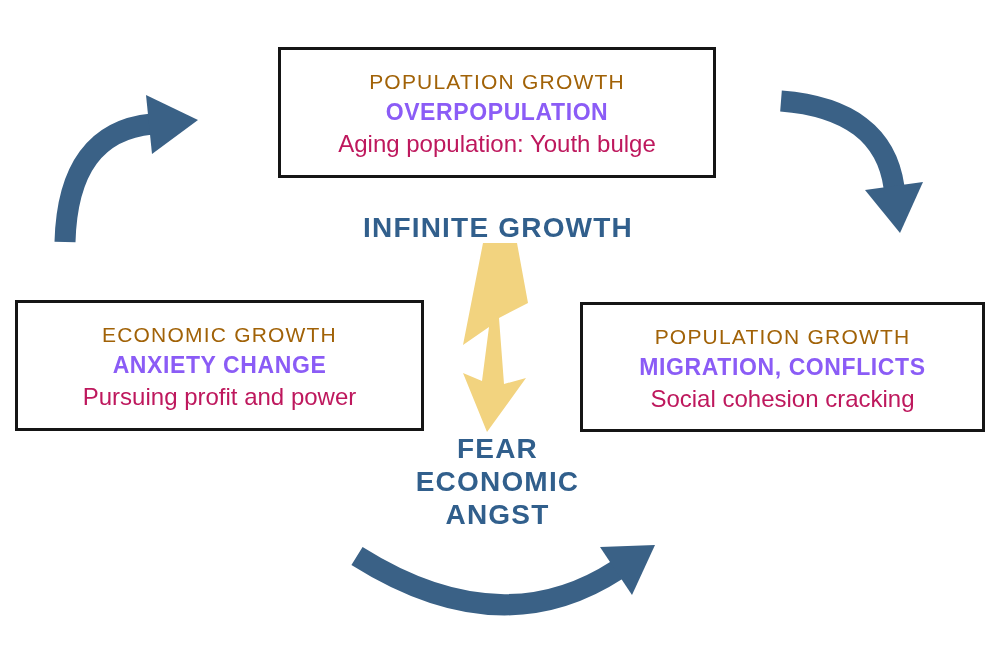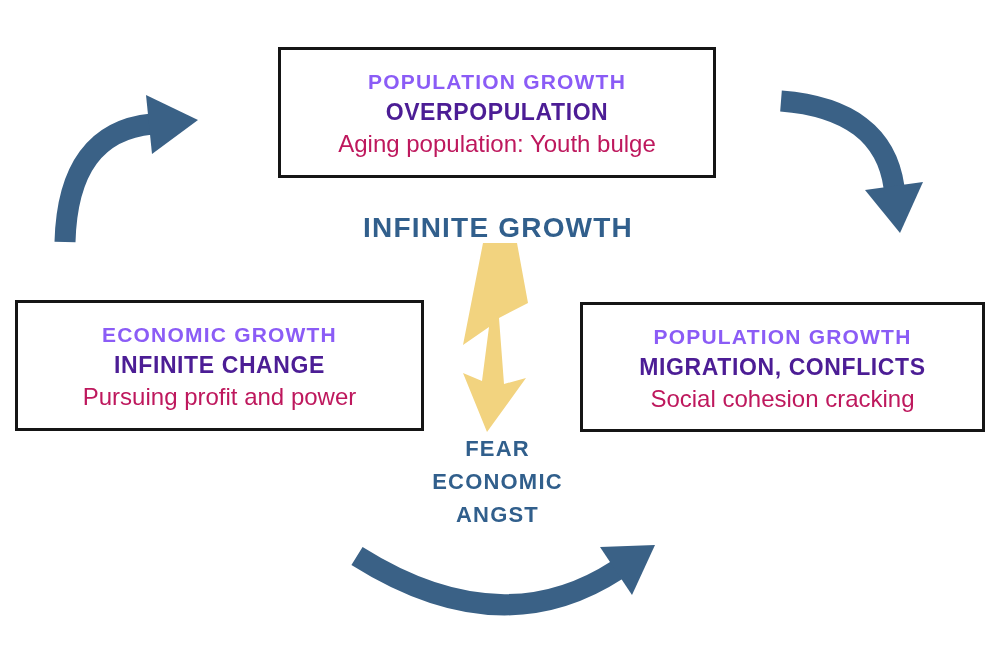--- a/index.html
+++ b/index.html
@@ -9,36 +9,36 @@
   }
   .box{
     position:absolute;border:3px solid #151515;background:#ffffff;
     display:flex;flex-direction:column;justify-content:center;align-items:center;
     text-align:center;box-sizing:border-box;
   }
   .box-top{left:278px;top:47px;width:438px;height:131px;}
   .box-left{left:15px;top:300px;width:409px;height:131px;}
   .box-right{left:580px;top:302px;width:405px;height:130px;}
   .box .category{
-    color:#8b5cf6;font-weight:bold;font-size:21px;letter-spacing:1.2px;line-height:31px;
+    color:#a16207;font-weight:normal;font-size:21px;letter-spacing:1.2px;line-height:31px;
   }
   .box .headline{
-    color:#4c1d95;font-weight:bold;font-size:23px;letter-spacing:0.6px;line-height:31px;
+    color:#8b5cf6;font-weight:bold;font-size:23px;letter-spacing:0.6px;line-height:31px;
   }
   .box .detail{
     color:#be185d;font-weight:normal;font-size:24px;line-height:31px;
   }
   .center-cause{
     position:absolute;left:303px;top:211px;width:390px;text-align:center;
     color:#315F8C;font-weight:bold;font-size:28px;letter-spacing:1.2px;line-height:34px;
     z-index:2;
   }
   .center-effect{
     position:absolute;left:400px;top:432px;width:195px;text-align:center;
-    color:#315F8C;font-weight:bold;font-size:22px;letter-spacing:1.2px;line-height:33px;
+    color:#315F8C;font-weight:bold;font-size:28px;letter-spacing:1.2px;line-height:33px;
     z-index:2;
   }
   .arrow-svg{position:absolute;overflow:visible;}
   .arrow-svg path{fill:none;stroke:#3A6186;stroke-width:21px;}
   .arrow-svg polygon{fill:#3A6186;stroke:none;}
   .bolt-svg{position:absolute;left:456px;top:240px;z-index:1;}
   .bolt-svg polygon{fill:#F2D37F;stroke:none;}
 </style>
 </head>
 <body>
@@ -65,21 +65,21 @@
   </svg>
 
   <div class="box box-top">
     <div class="category">POPULATION GROWTH</div>
     <div class="headline">OVERPOPULATION</div>
     <div class="detail">Aging population: Youth bulge</div>
   </div>
 
   <div class="box box-left">
     <div class="category">ECONOMIC GROWTH</div>
-    <div class="headline">INFINITE CHANGE</div>
+    <div class="headline">ANXIETY CHANGE</div>
     <div class="detail">Pursuing profit and power</div>
   </div>
 
   <div class="box box-right">
     <div class="category">POPULATION GROWTH</div>
     <div class="headline">MIGRATION, CONFLICTS</div>
     <div class="detail">Social cohesion cracking</div>
   </div>
 
   <div class="center-cause">

